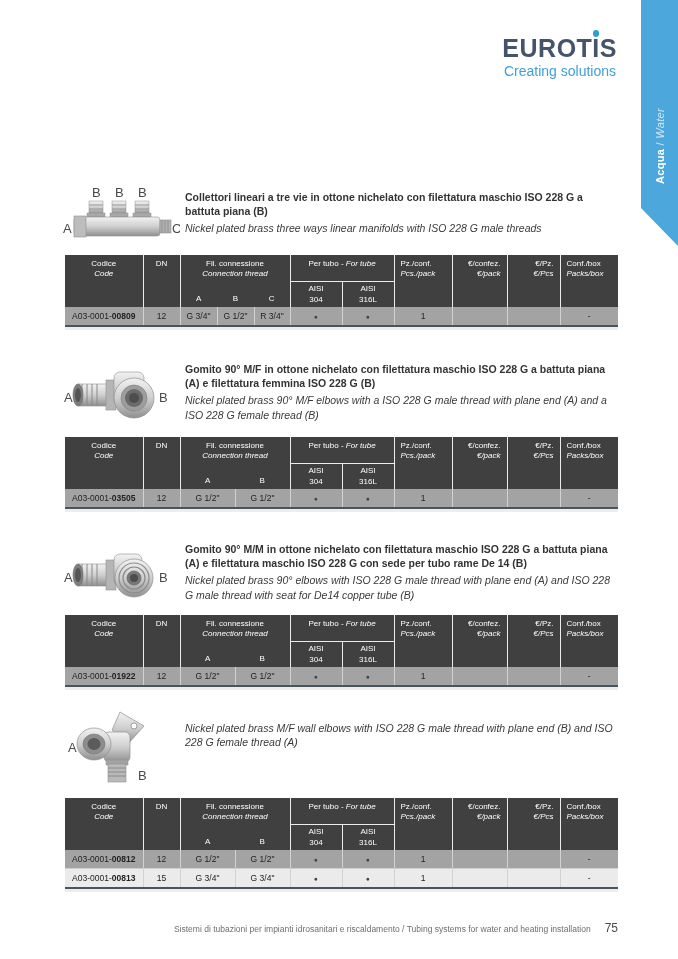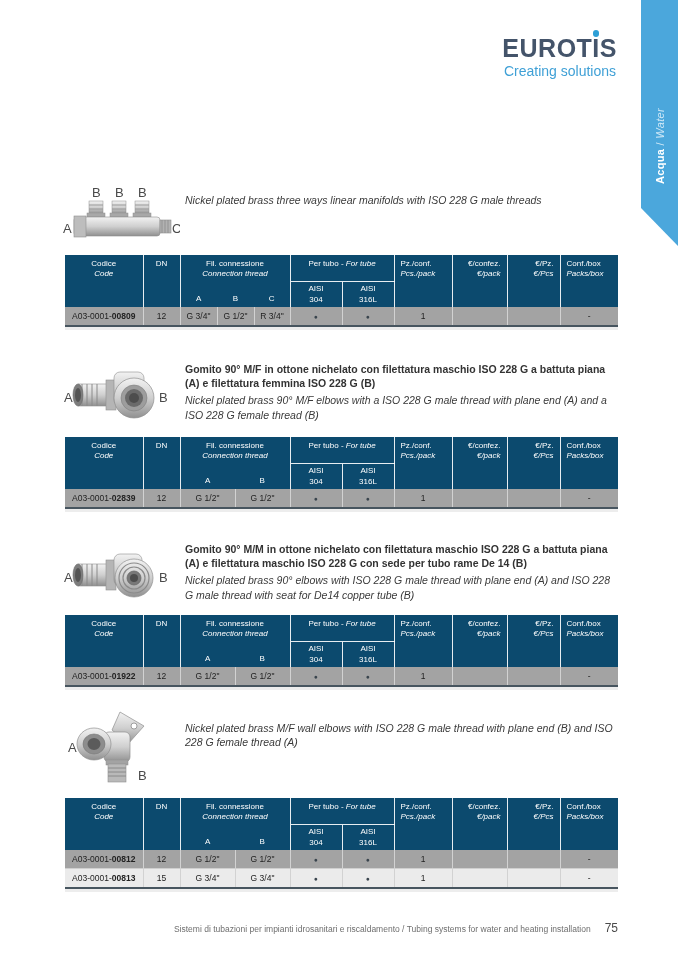--- a/index.html
+++ b/index.html
@@ -31,21 +31,21 @@
   
   .sec-img{position:absolute;left:62px;width:118px;}
   .sec-text{position:absolute;left:185px;width:433px;line-height:1.35;}
   .sec-title{font-size:10.5px;font-weight:bold;color:#333;}
   .sec-sub{font-size:10.5px;font-style:italic;color:#3a3a3a;margin-top:3px;}
   .svg-label{font-size:13px;fill:#4a4a4a;font-family:"Liberation Sans",sans-serif;}
 
   
   table.spec{position:absolute;left:65px;border-collapse:collapse;table-layout:fixed;width:553px;
              box-shadow:0 3px 0 rgba(0,0,0,0.07);}
-  table.spec th{background:#0c4a6e;color:#fff;font-weight:normal;font-size:8px;line-height:1.3;
+  table.spec th{background:#404040;color:#fff;font-weight:normal;font-size:8px;line-height:1.3;
                 padding:4px 3px 2px 3px;vertical-align:top;text-align:center;}
   table.spec th.sub{vertical-align:bottom;padding-bottom:3px;height:18px;}
   table.spec th.sub2{vertical-align:top;padding-top:2px;height:18px;}
   table.spec .hi{font-style:italic;}
   table.spec th.bl{border-left:1px solid rgba(255,255,255,.9);}
   table.spec th.bt{border-top:1px solid rgba(255,255,255,.9);}
   table.spec th.al{text-align:left;padding-left:6px;}
   table.spec th.ar{text-align:right;padding-right:6px;}
   table.spec td{font-size:8.5px;color:#222;text-align:center;padding:4px 2px;background:#a3a3a3;
                 border-left:1px solid #d2d2d2;border-top:1px solid #cfcfcf;}
@@ -108,20 +108,21 @@
         <rect x="98" y="37" width="11" height="13" fill="#b2b2b2" stroke="#8f8f8f" stroke-width=".6"></rect>
         <line x1="100" y1="37" x2="100" y2="50" stroke="#8a8a8a" stroke-width=".8"></line>
         <line x1="103" y1="37" x2="103" y2="50" stroke="#8a8a8a" stroke-width=".8"></line>
         <line x1="106" y1="37" x2="106" y2="50" stroke="#8a8a8a" stroke-width=".8"></line>
       </g>
       <text class="svg-label" x="1" y="50">A</text>
       <text class="svg-label" x="110" y="50">C</text>
     </svg>
   </div>
   <div class="sec-text" style="top:190px;">
+    <div class="sec-title">Collettori lineari a tre vie in ottone nichelato con filettatura maschio ISO 228 G a battuta piana (B)</div>
     <div class="sec-sub">Nickel plated brass three ways linear manifolds with ISO 228 G male threads</div>
   </div>
 
   <table class="spec" style="top:255px;">
     <colgroup>
         <col style="width:78px">
         <col style="width:37px">
         <col style="width:37px">
         <col style="width:37px">
         <col style="width:36px">
@@ -220,21 +221,21 @@
       </tr>
       <tr>
         <th class="sub bl">A</th>
         <th class="sub">B</th>
         <th class="sub2 bl bt"><span>AISI</span><br><span>304</span></th>
         <th class="sub2 bl bt"><span>AISI</span><br><span>316L</span></th>
       </tr>
     </thead>
     <tbody>
       <tr>
-        <td><span>A03-0001-</span><span class="b">02839</span></td>
+        <td><span>A03-0001-</span><span class="b">03505</span></td>
         <td>12</td>
         <td>G 1/2"</td>
         <td>G 1/2"</td>
         <td class="dot">●</td>
         <td class="dot">●</td>
         <td>1</td>
         <td></td>
         <td></td>
         <td>-</td>
       </tr>

